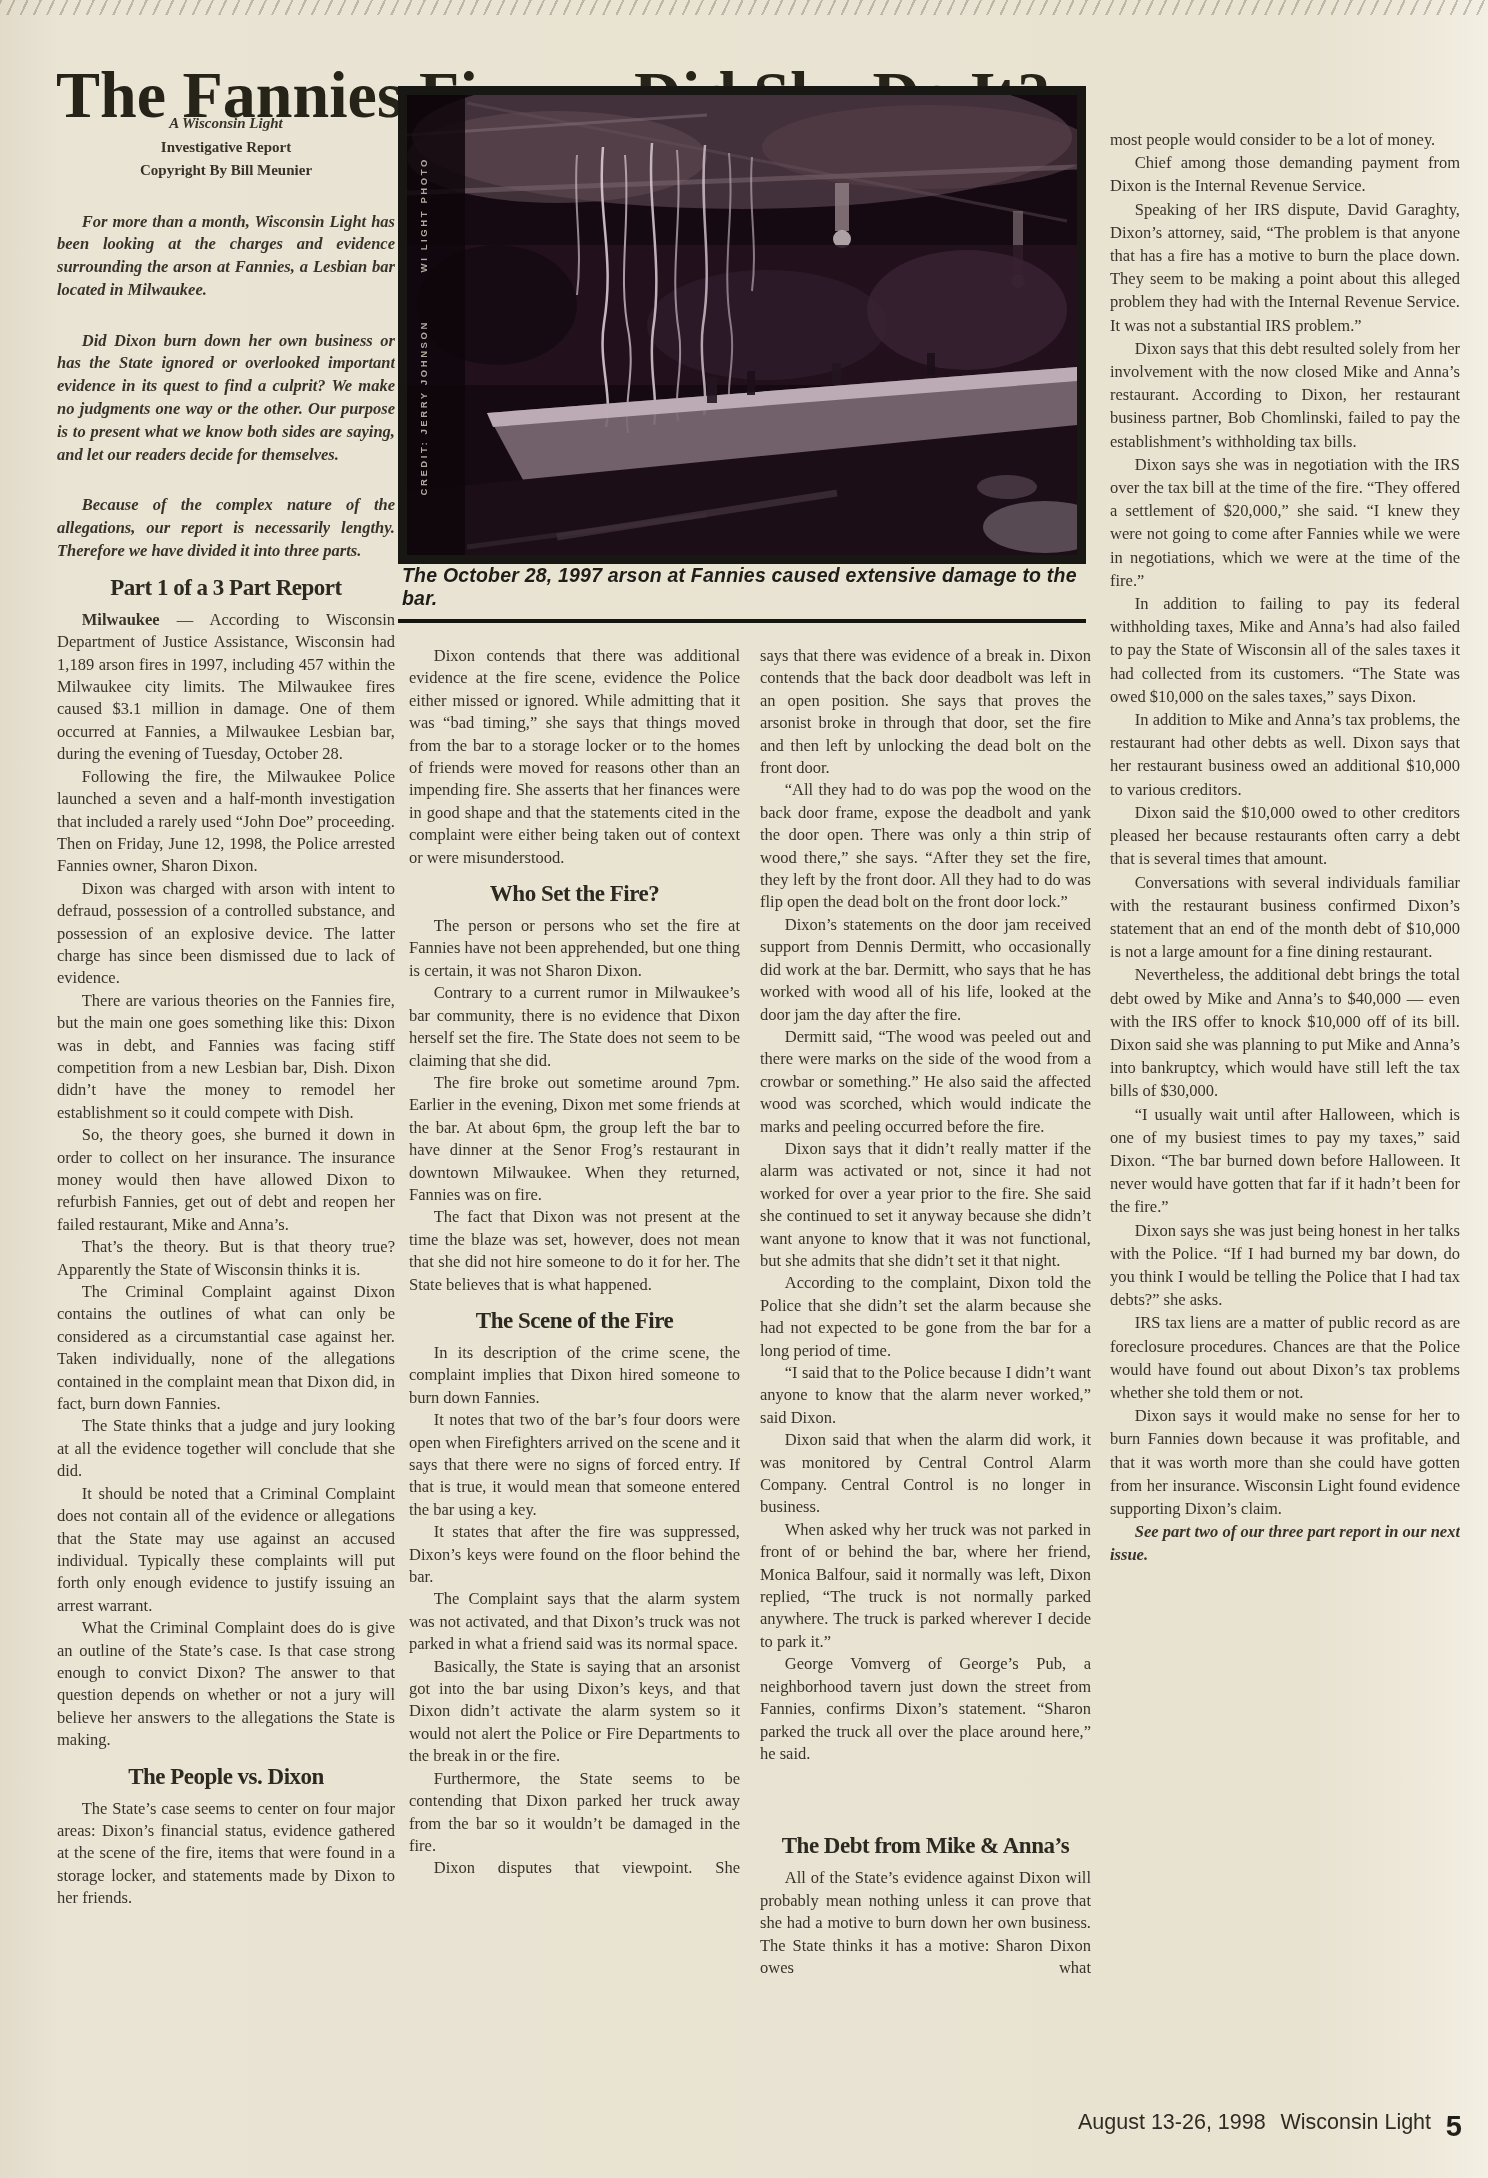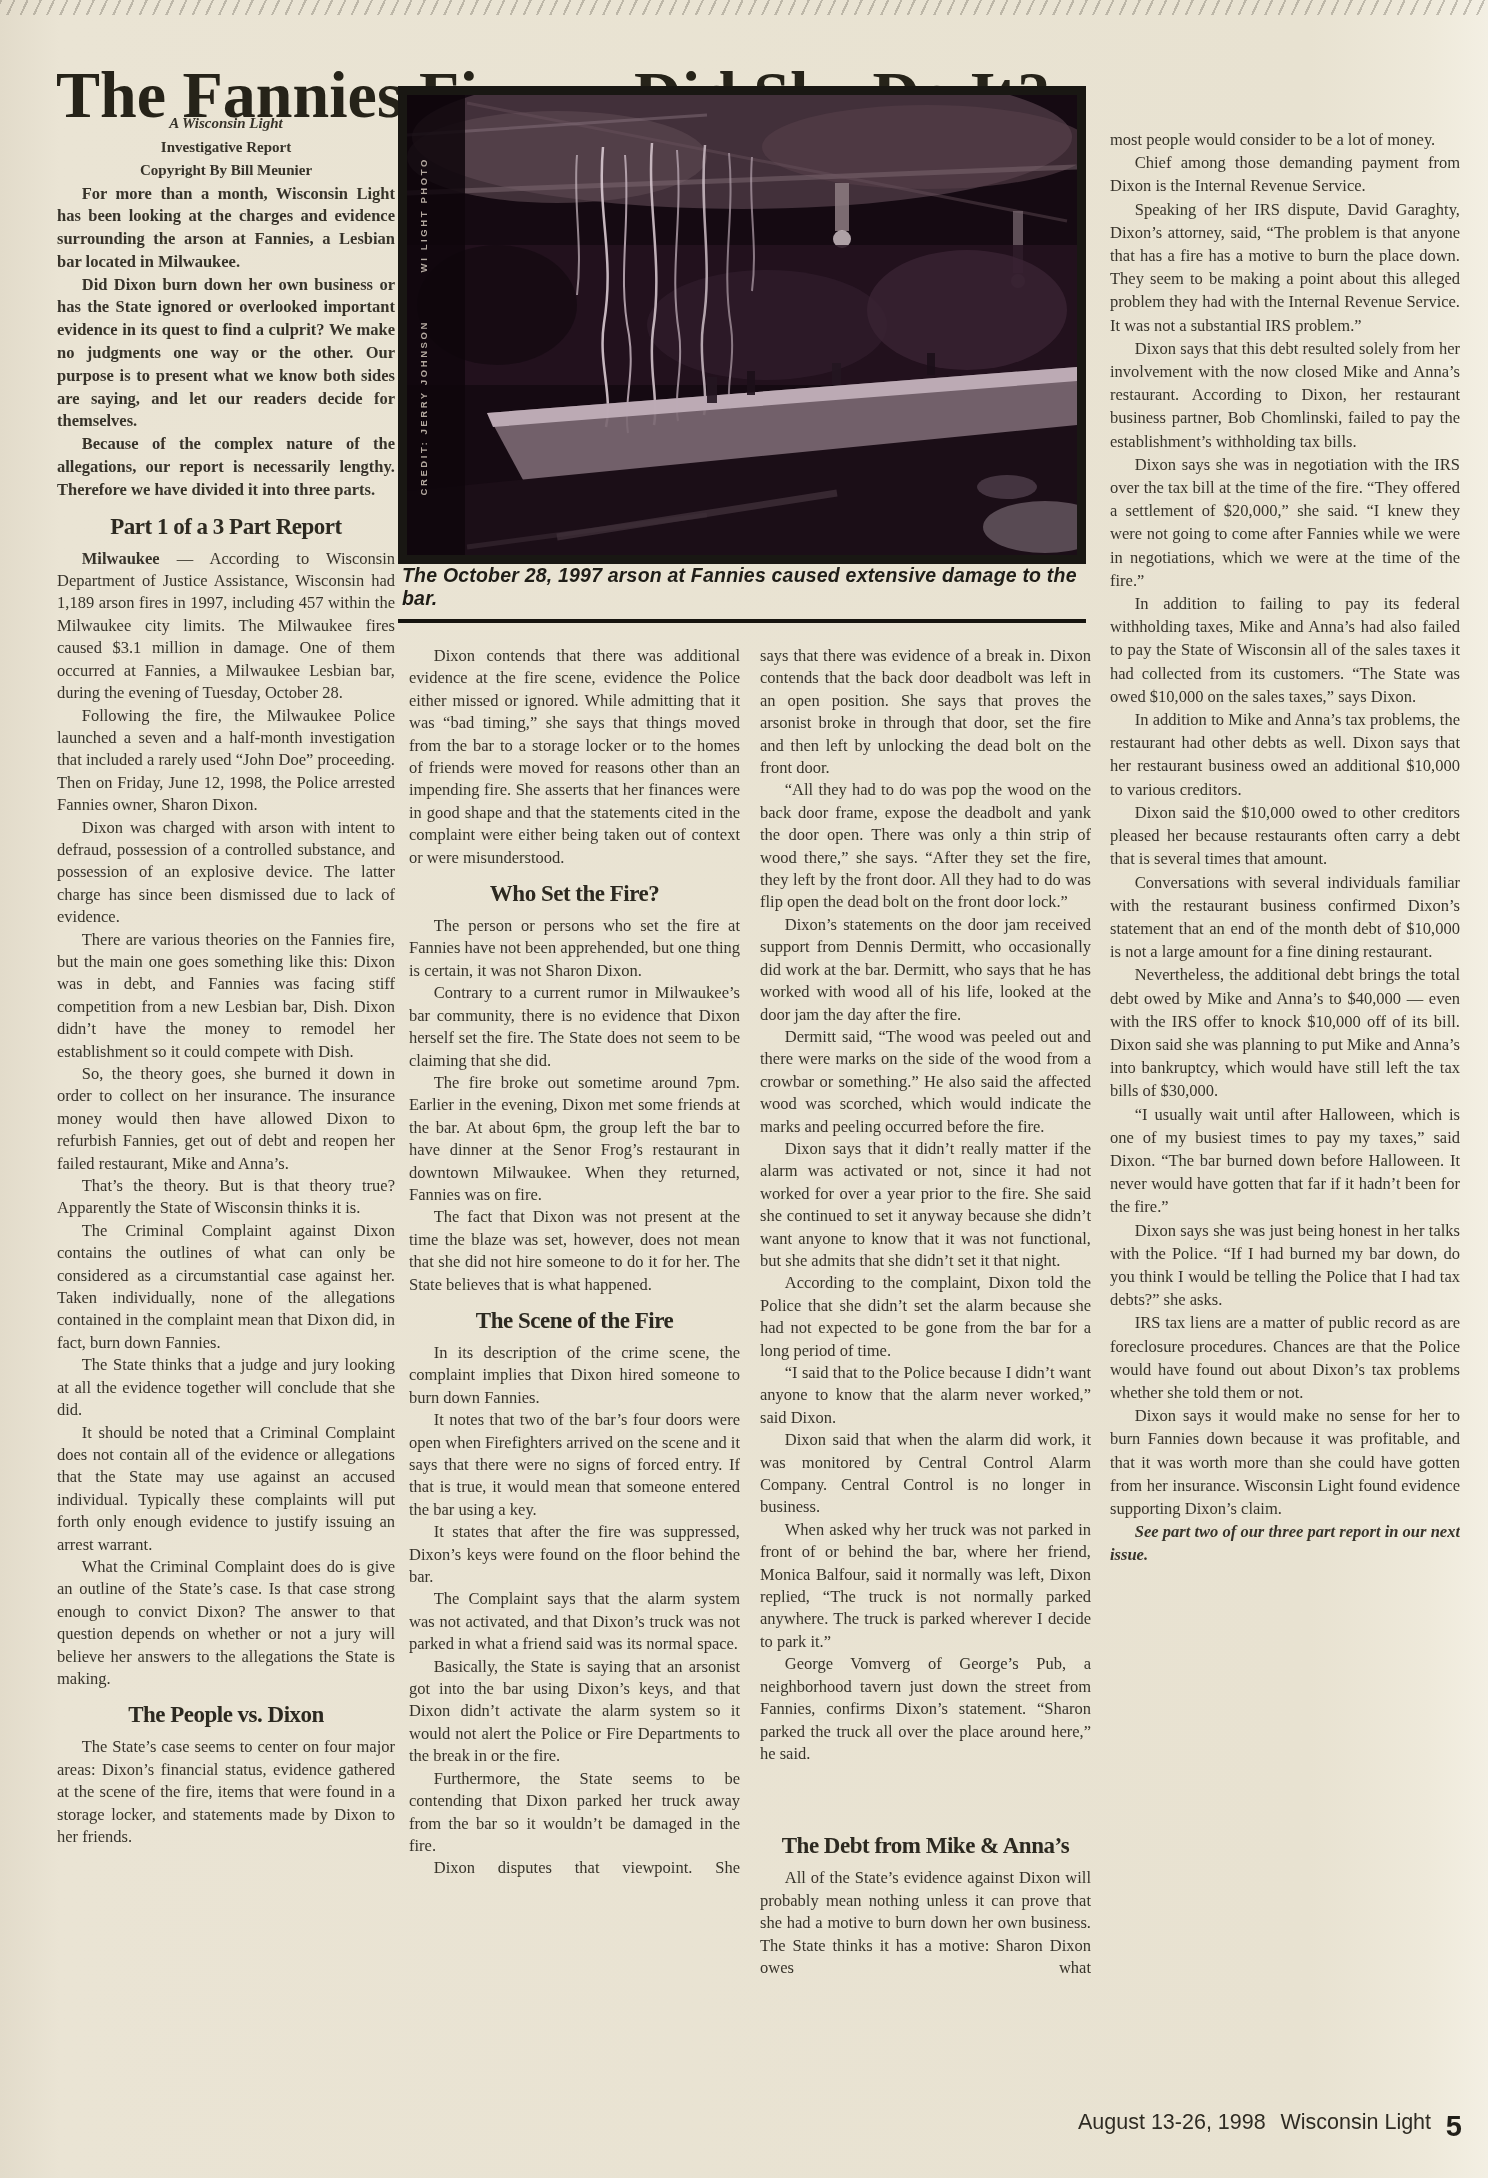--- a/index.html
+++ b/index.html
@@ -20,21 +20,21 @@
   
   .col { position:absolute; overflow:hidden; }
   .col-1 { left:57px;  top:112px; width:338px; height:2002px; }
   .col-2 { left:409px; top:645px; width:331px; height:1478px; }
   .col-3 { left:760px; top:645px; width:331px; height:1478px; }
   .col-4 { left:1110px; top:84px; width:350px; height:2016px;margin-top:44px; }
   .blk { margin:0; font-size:16.5px; line-height:22.4px; text-align:justify; }
   .col-4 .blk { line-height:23.2px; }
   .para { text-indent:1.5em; }
   .cont { text-indent:0; }
-  .lede { font-weight:bold; text-indent:1.5em; line-height:22.8px; }
+  .lede { font-weight:bold; font-style:italic; text-indent:1.5em; line-height:22.8px;margin-top:28px; }
   .endnote { font-weight:bold; font-style:italic; text-indent:1.5em; }
   .center-b, .center-bi { text-align:center; font-weight:bold; font-size:15px; line-height:23.5px; text-indent:0; }
   .center-bi { font-style:italic; }
   .heading {
     text-align:center; font-weight:bold; font-size:23px; line-height:30px;
     margin:10px 0 6px; letter-spacing:-0.5px; text-indent:0; color:#2c2920;
   }
   .spacer { height:56px; }
   .jlast { text-align-last:justify; }
   

